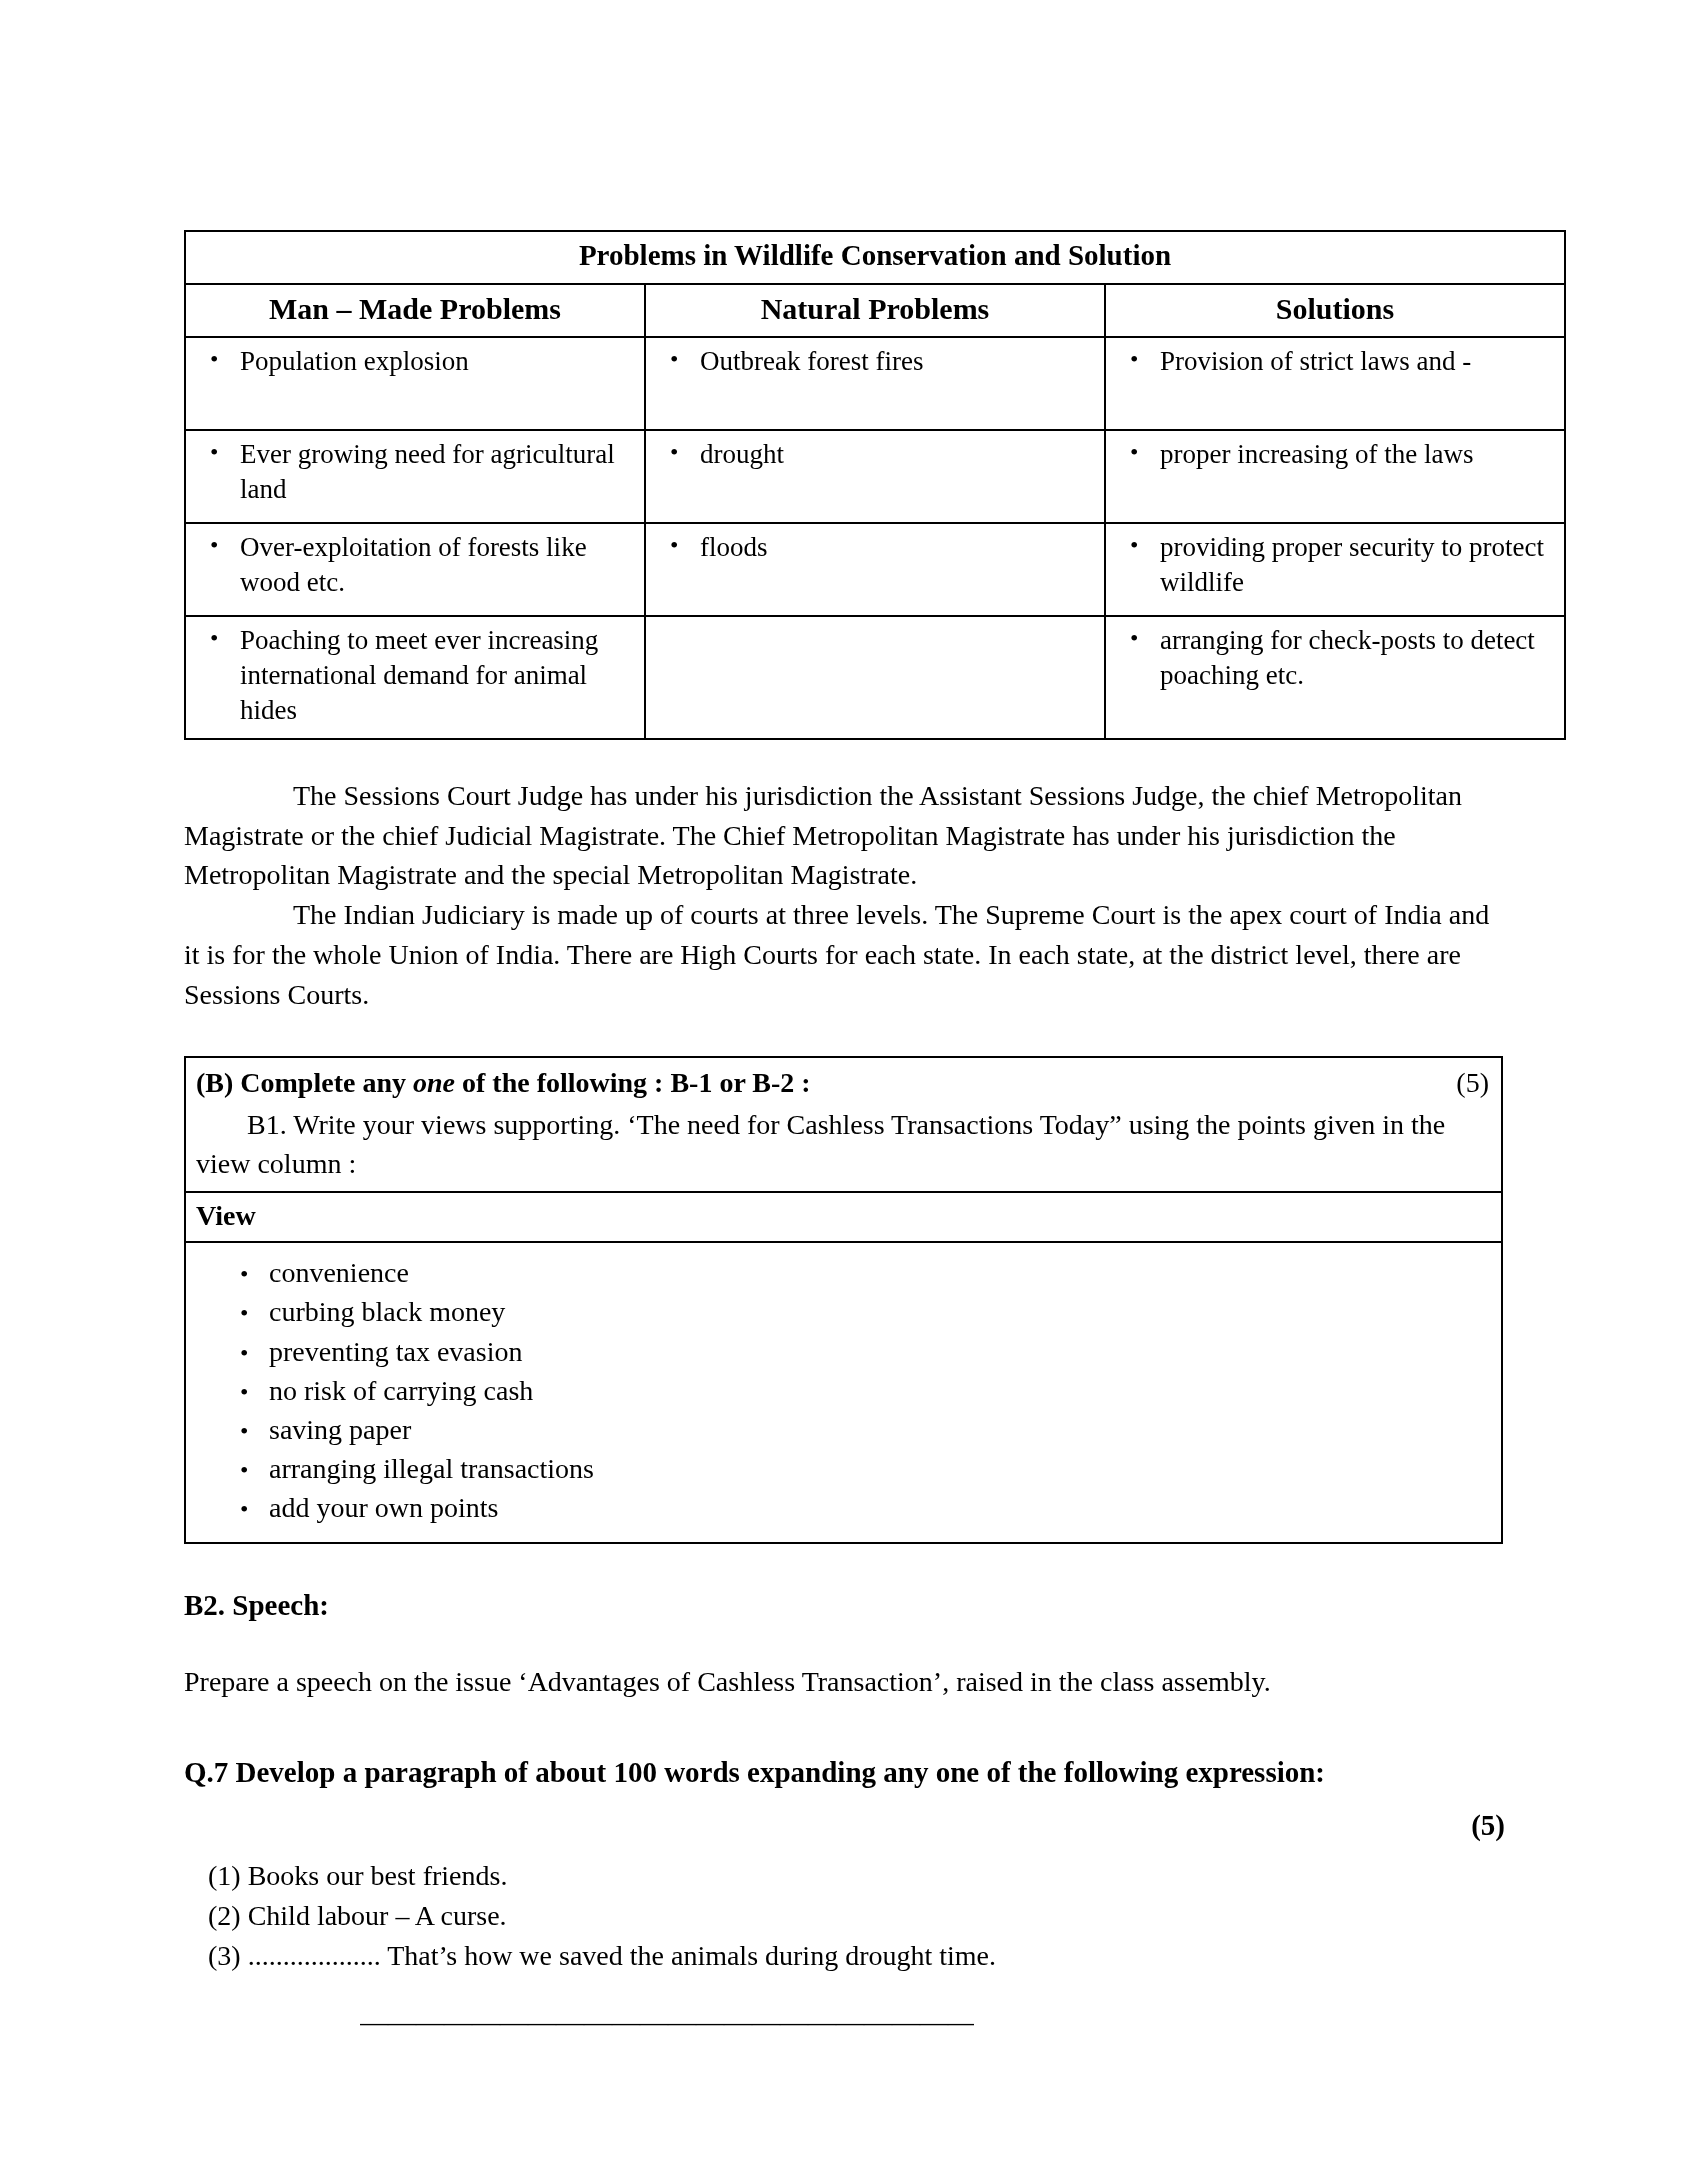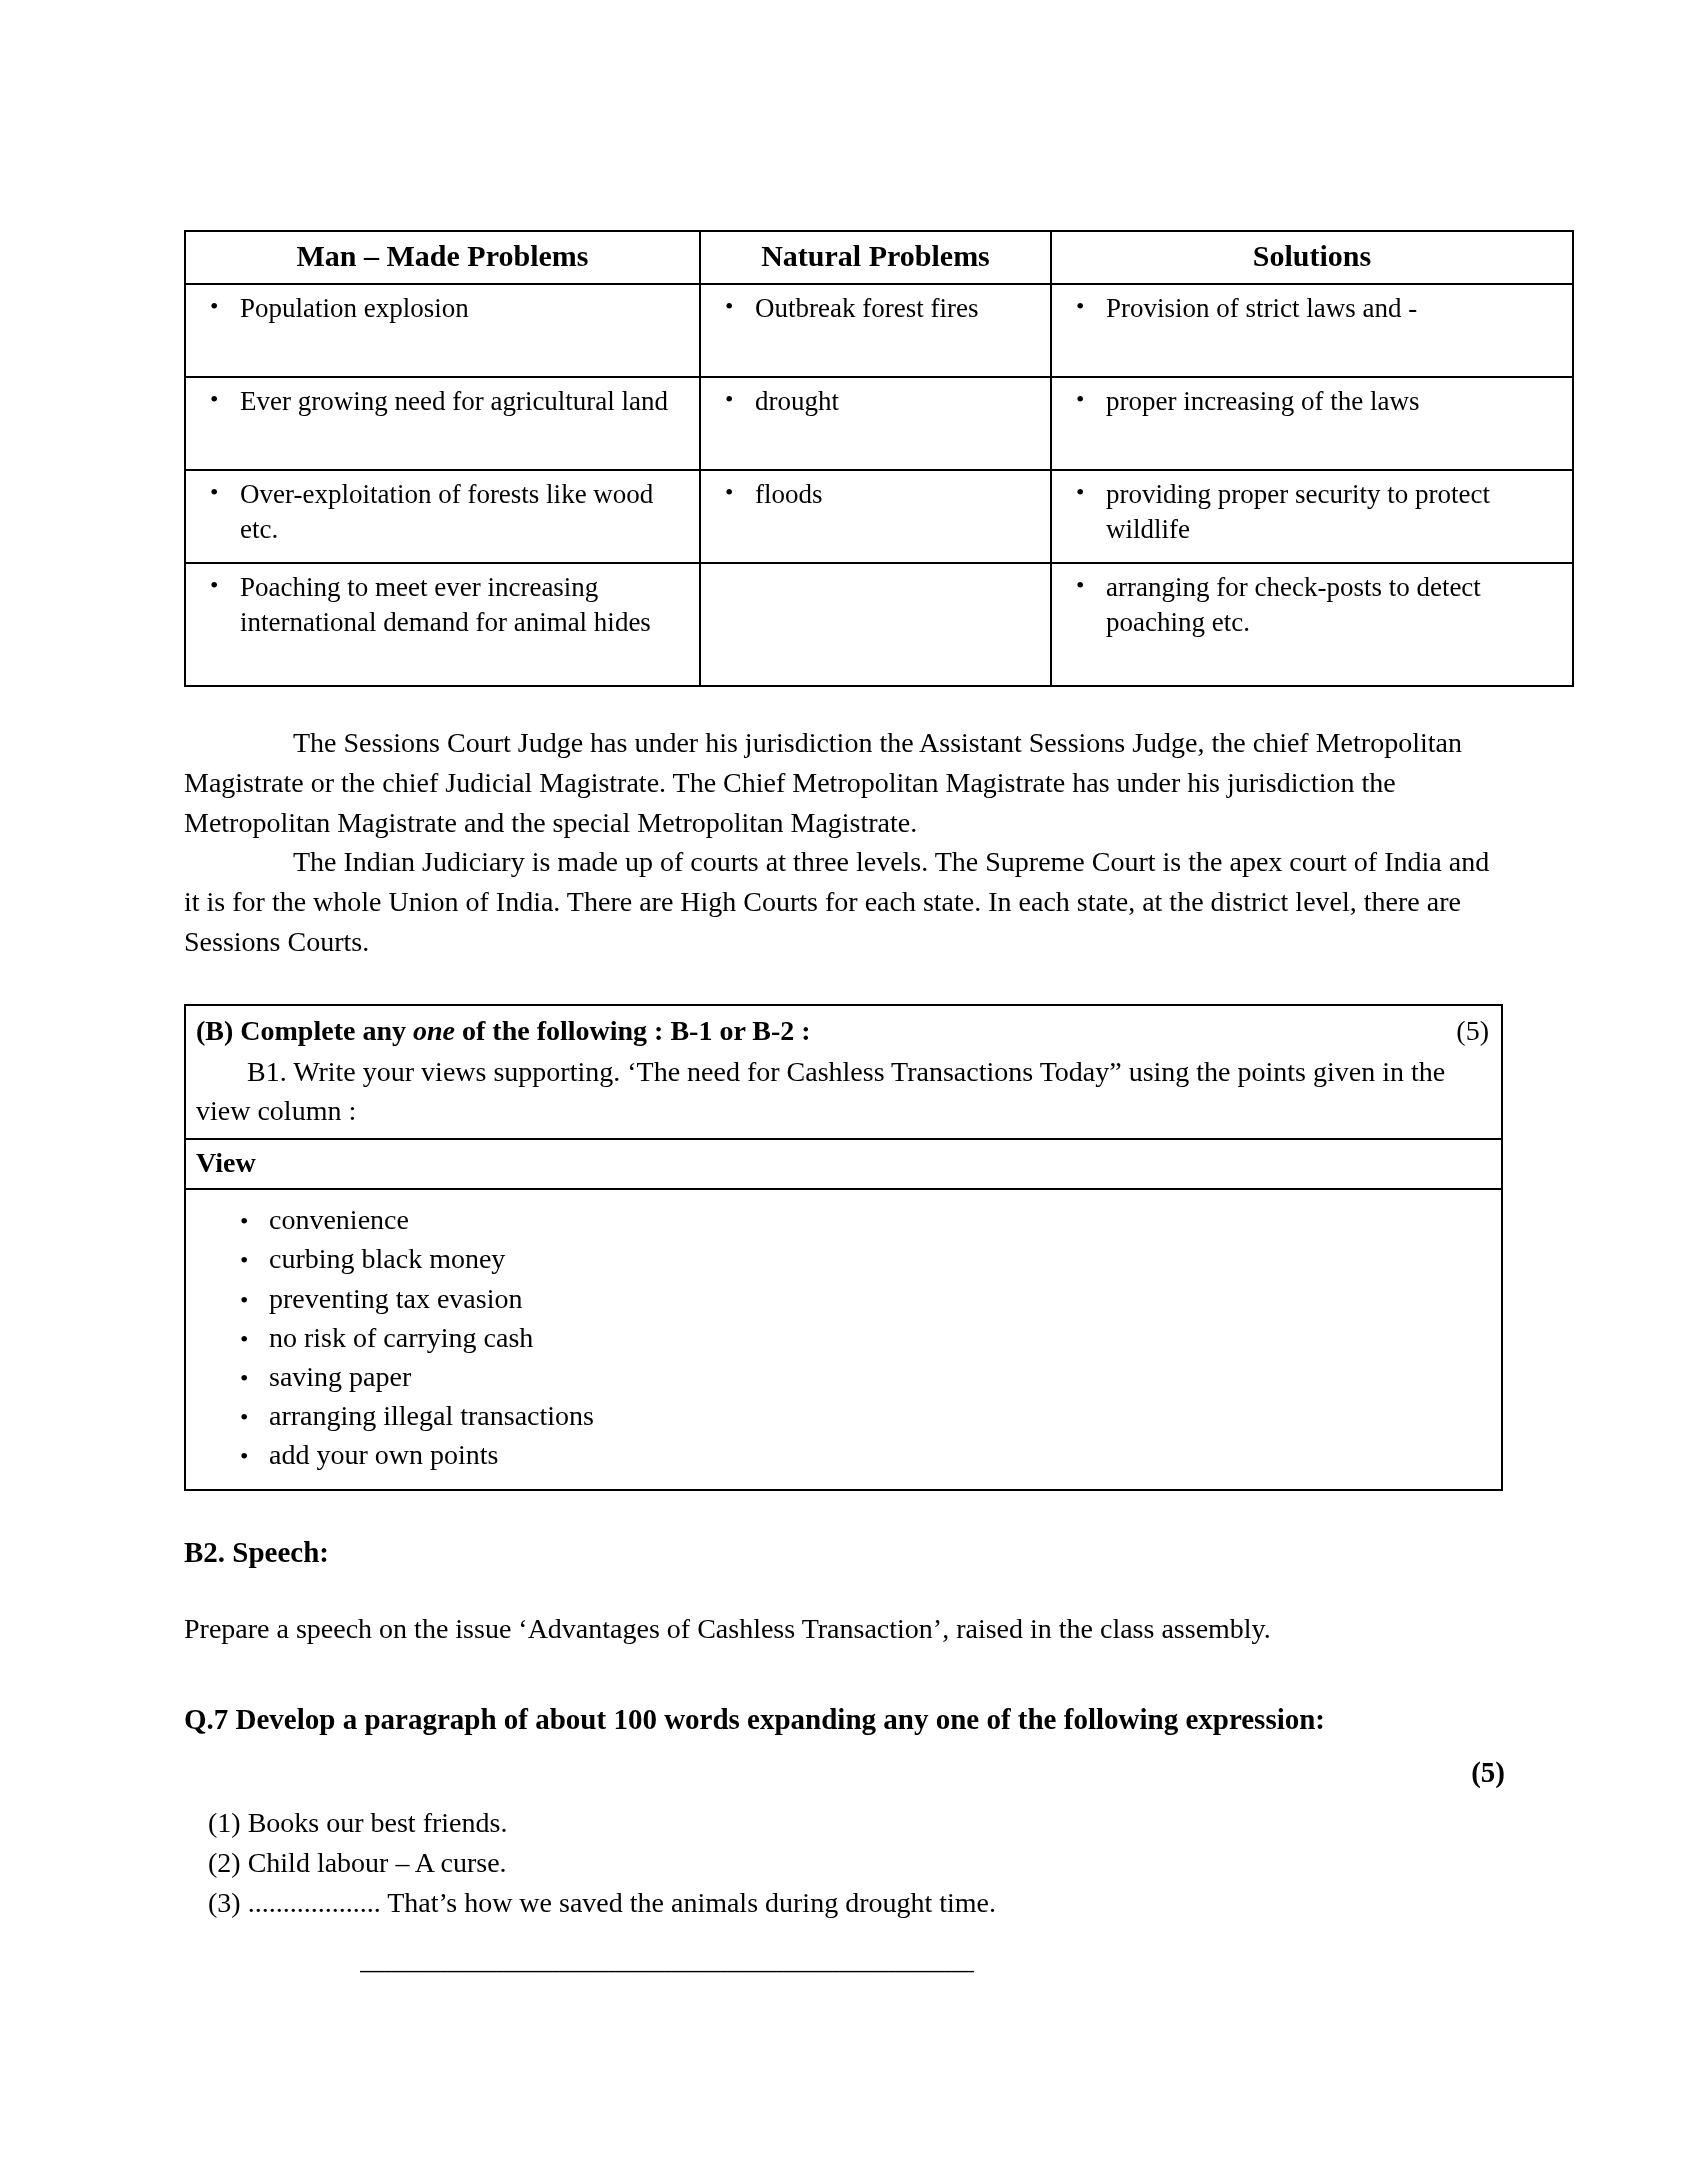--- a/index.html
+++ b/index.html
@@ -188,20 +188,23 @@
   }
 </style>
 </head>
 <body>
 
 <div class="page">
   <div class="content">
 
     <table class="wl">
       <tbody>
+          <tr>
+        <td class="title-cell" colspan="3">Problems in Wildlife Conservation and Solution</td>
+      </tr>
       <tr>
         <td class="hd col-man">Man – Made Problems</td>
         <td class="hd col-nat">Natural Problems</td>
         <td class="hd col-sol">Solutions</td>
       </tr>
 
       <tr class="r1">
         <td>
           <div class="cell-bullet">
             <span class="bdot">•</span>

